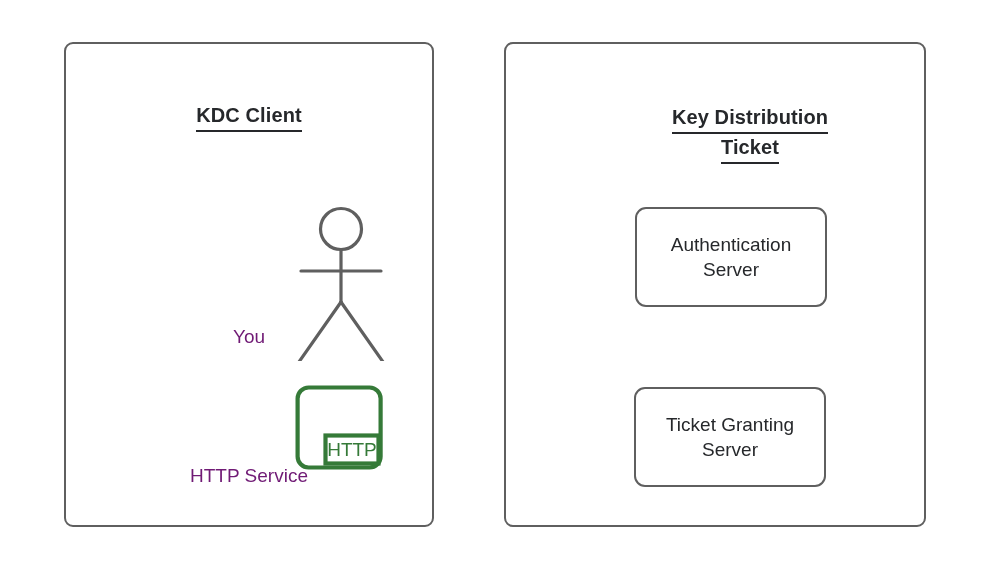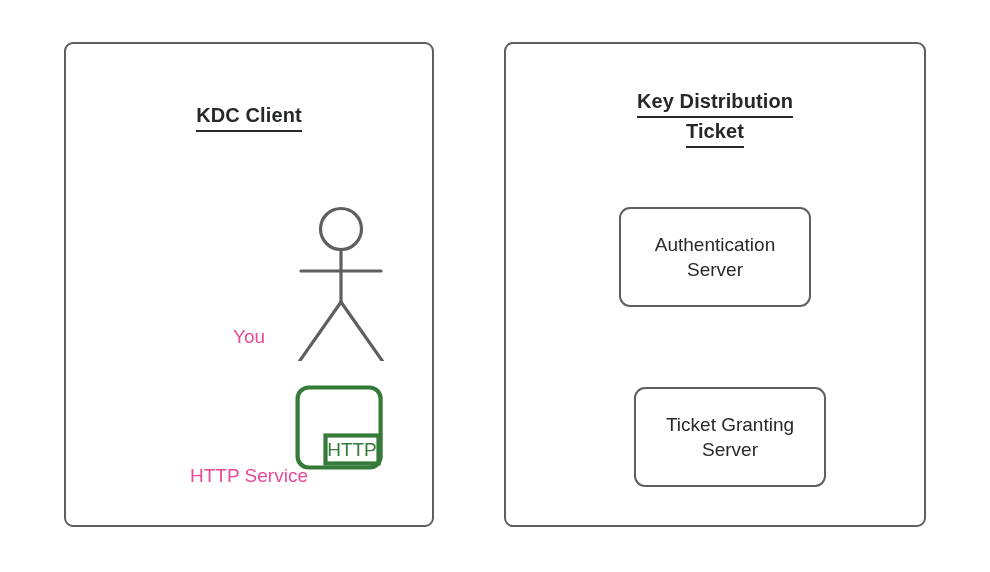--- a/index.html
+++ b/index.html
@@ -53,39 +53,39 @@
     color: #26282b;
     line-height: 27px;
     letter-spacing: 0.1px;
   }
   .panel-title .ul {
     display: inline-block;
     border-bottom: 2.5px solid #26282b;
     padding-bottom: 1px;
   }
   #title-client { top: 58px; }
-  #title-kdc    { top: 44px; }
+  #title-kdc    { top: 60px; margin-left: 35px; }
 
   
   #actor-you {
     position: absolute;
     left: 165px;
     top: 117px;
     width: 220px;
     height: 200px;
   }
   #actor-you svg { display: block; }
 
   .node-label {
     position: absolute;
     left: 0;
     width: 100%;
     text-align: center;
     font-size: 19px;
-    color: #ec4899;
+    color: #701a75;
     line-height: 24px;
   }
   #label-you { top: 281px; }
 
   
   #icon-http-service {
     position: absolute;
     left: 165px;
     top: 337px;
     width: 220px;
@@ -106,21 +106,21 @@
     border-radius: 11px;
     display: flex;
     align-items: center;
     justify-content: center;
     text-align: center;
     font-size: 19px;
     color: #26282b;
     line-height: 25px;
     padding: 0 8px;
   }
-  #box-auth-server { left: 113px; top: 163px; }
+  #box-auth-server { left: 129px; top: 163px; }
   #box-tgs        { left: 128px; top: 343px; }
 </style>
 </head>
 <body>
 
 <div id="canvas">
 
   <div class="panel" id="panel-client">
 
     <div class="panel-title" id="title-client">

